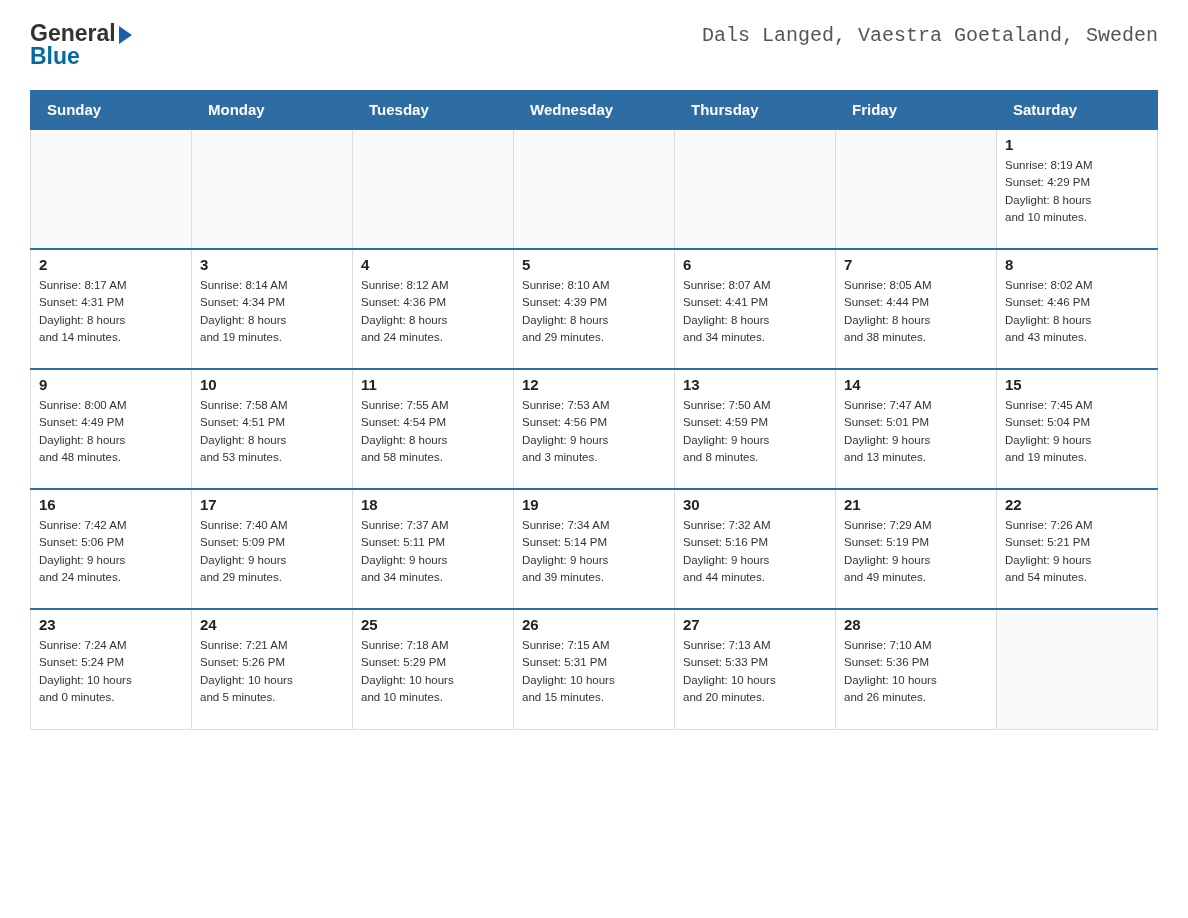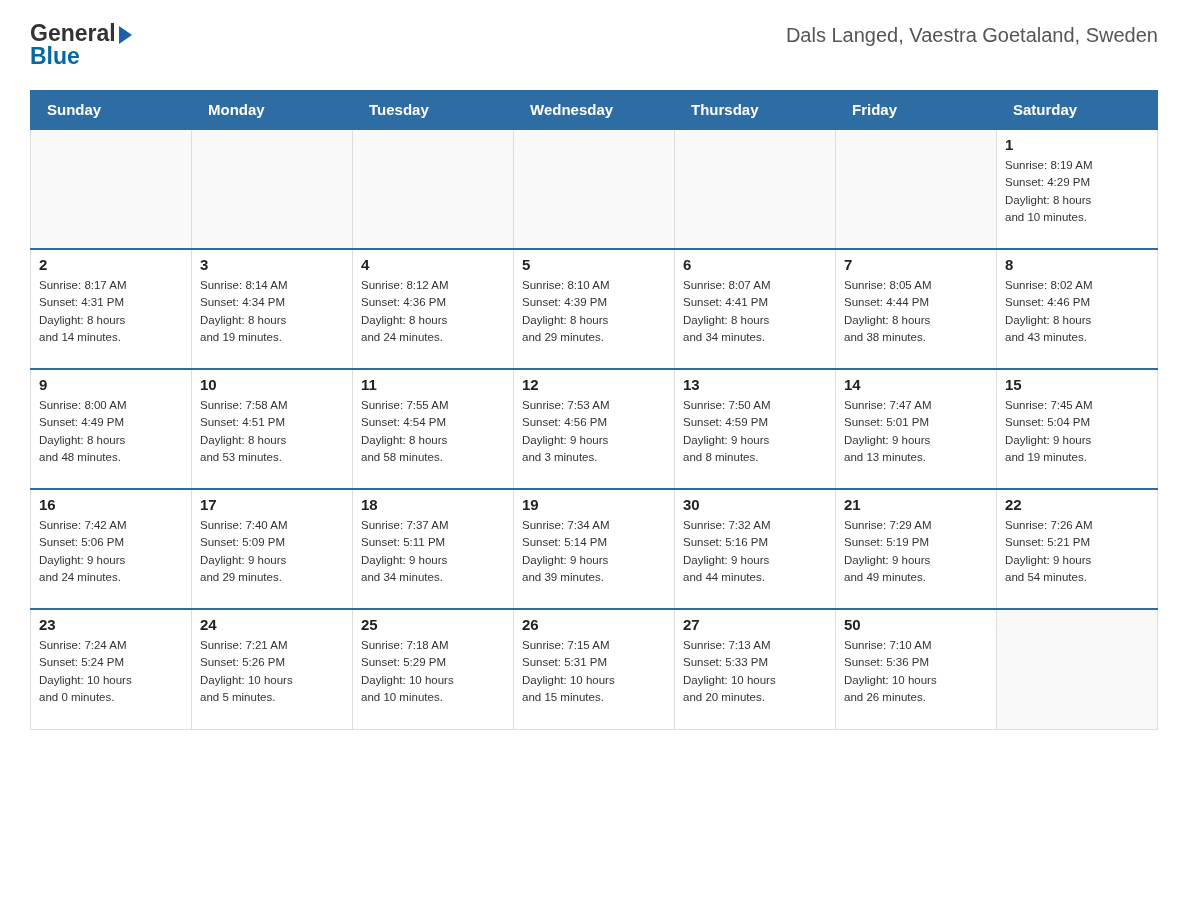--- a/index.html
+++ b/index.html
@@ -21,20 +21,21 @@
     .month-title {
       font-size: 48px;
       font-weight: bold;
       color: #222;
       line-height: 1.1;
     }
     .location {
       font-size: 20px;
       color: #555;
       margin-top: 4px;
+      font-family: Liberation Mono, monospace;
     }
     .calendar {
       width: 100%;
       border-collapse: collapse;
       margin-top: 10px;
     }
     .calendar th {
       background-color: #2d6da3;
       color: white;
       font-size: 15px;
@@ -247,19 +248,19 @@
         </td>
         <td>
           <span class="day-number">26</span>
           <div class="day-info">Sunrise: 7:15 AM<br>Sunset: 5:31 PM<br>Daylight: 10 hours<br>and 15 minutes.</div>
         </td>
         <td>
           <span class="day-number">27</span>
           <div class="day-info">Sunrise: 7:13 AM<br>Sunset: 5:33 PM<br>Daylight: 10 hours<br>and 20 minutes.</div>
         </td>
         <td>
-          <span class="day-number">50</span>
+          <span class="day-number">28</span>
           <div class="day-info">Sunrise: 7:10 AM<br>Sunset: 5:36 PM<br>Daylight: 10 hours<br>and 26 minutes.</div>
         </td>
         <td class="empty-cell"></td>
       </tr>
     </tbody>
 </table>
 
 </body></html>

